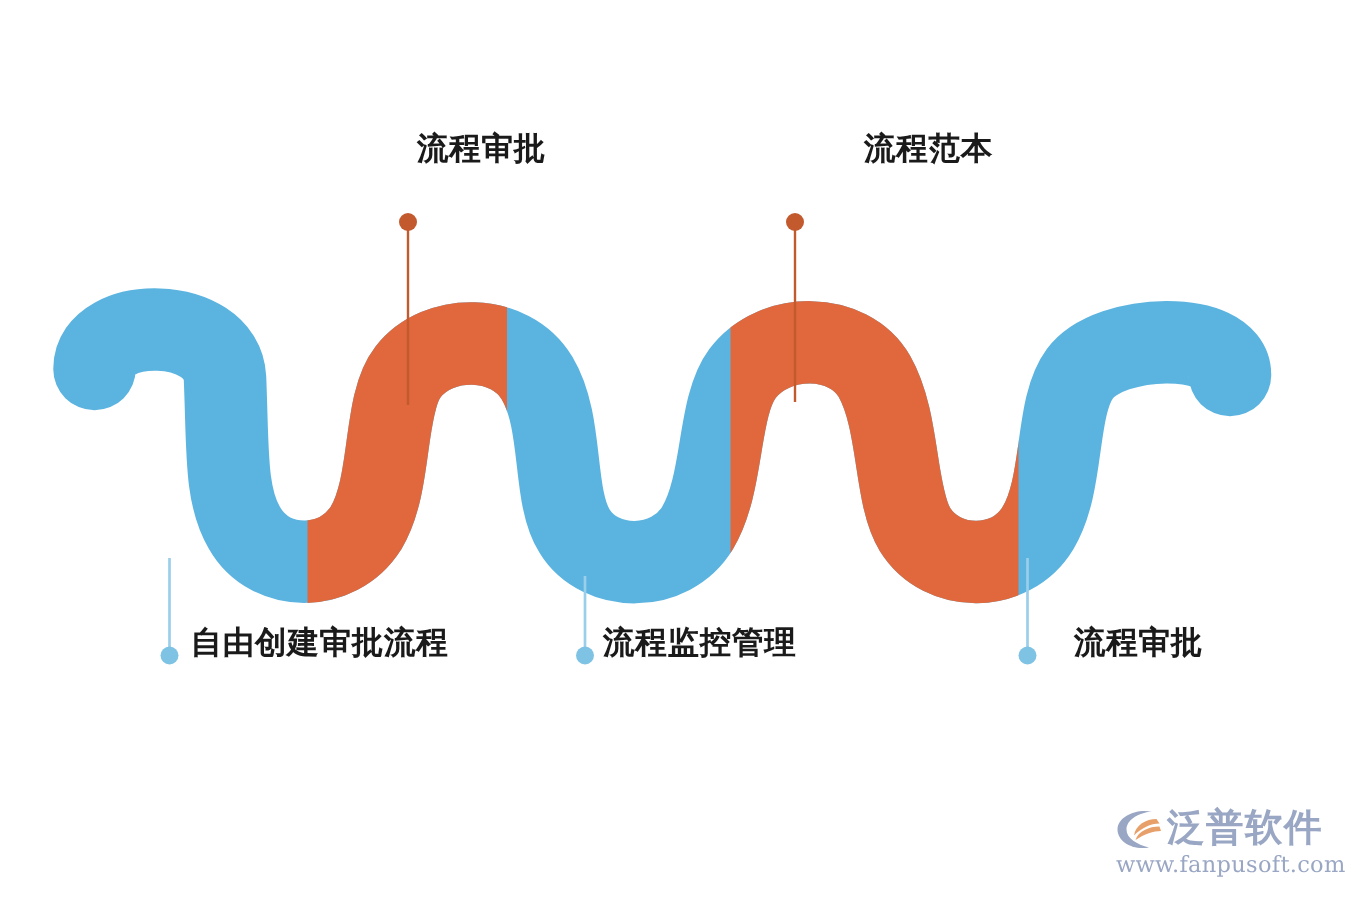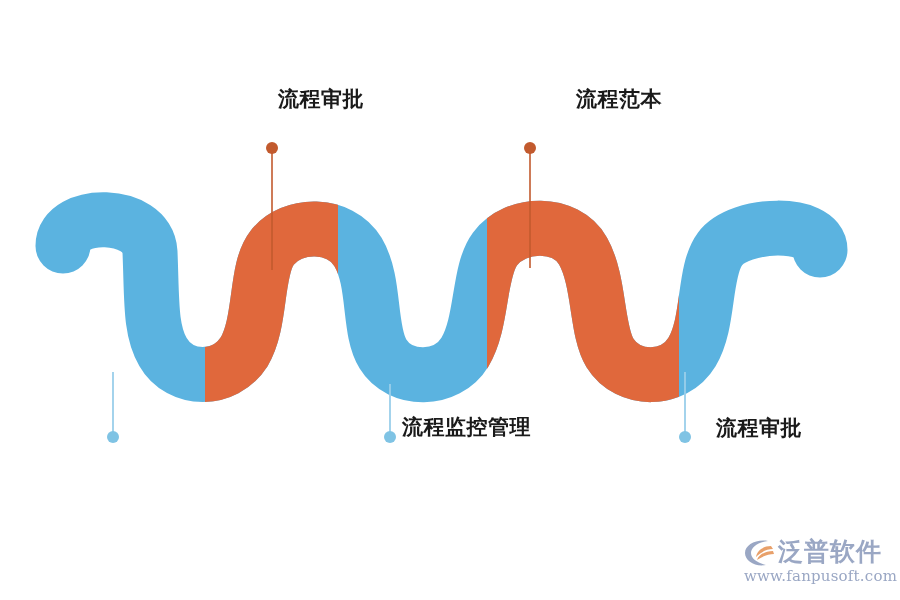--- a/index.html
+++ b/index.html
@@ -142,22 +142,23 @@
     <g>
       <line x1="685" y1="372" x2="685" y2="435" stroke="#9ACFEA" stroke-width="1.8"></line>
       <circle cx="685" cy="437" r="6" fill="#7FC3E4"></circle>
     </g>
   </svg>
 
   <div class="label label-top" style="left:278px; top:89px;">流程审批</div>
 
   <div class="label label-top" style="left:576px; top:89px;">流程范本</div>
 
+  <div class="label label-bottom" style="left:127px; top:418px;">自由创建审批流程</div>
 
-  <div class="label label-bottom" style="left:402px; top:418px;font-family:Liberation Mono, monospace;">流程监控管理</div>
+  <div class="label label-bottom" style="left:402px; top:418px;">流程监控管理</div>
 
   <div class="label label-bottom" style="left:716px; top:418px;">流程审批</div>
 
   <div id="logo">
     <svg class="logo-mark" viewBox="0 0 34 30">
       <path d="M26 3 C14 1, 3 7, 3 15 C3 23, 13 29, 24 27 C16 25, 9 21, 9 15 C9 9, 16 4, 26 3 Z" fill="#9aa7c4"></path>
       <path d="M29 8 C22 8, 15 12, 14 19 C19 14, 25 11, 31 11 Z" fill="#e8a06a"></path>
       <path d="M31 13 C24 13, 17 16, 15 22 C21 18, 27 16, 32 16 Z" fill="#e8a06a"></path>
     </svg>
     <div class="logo-text">泛普软件</div>

